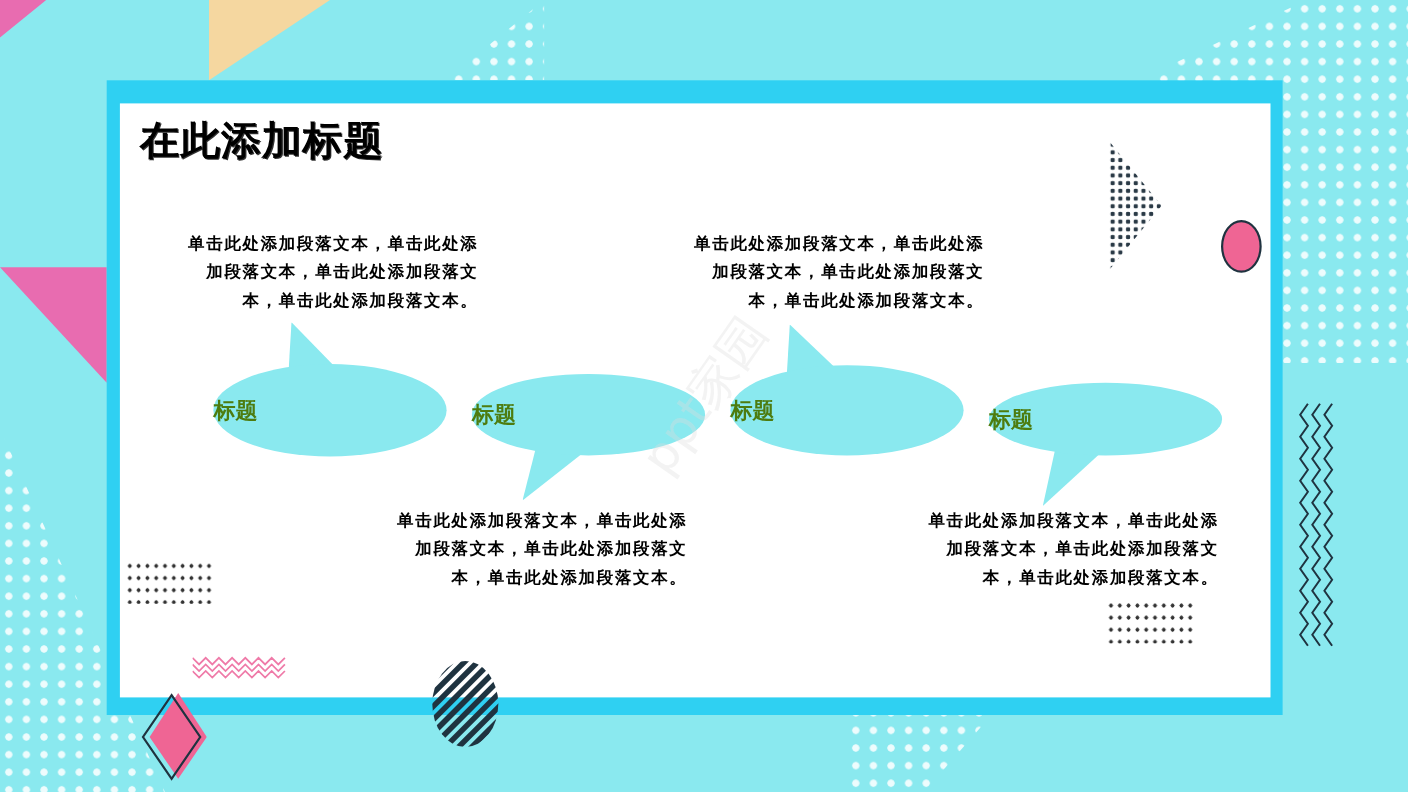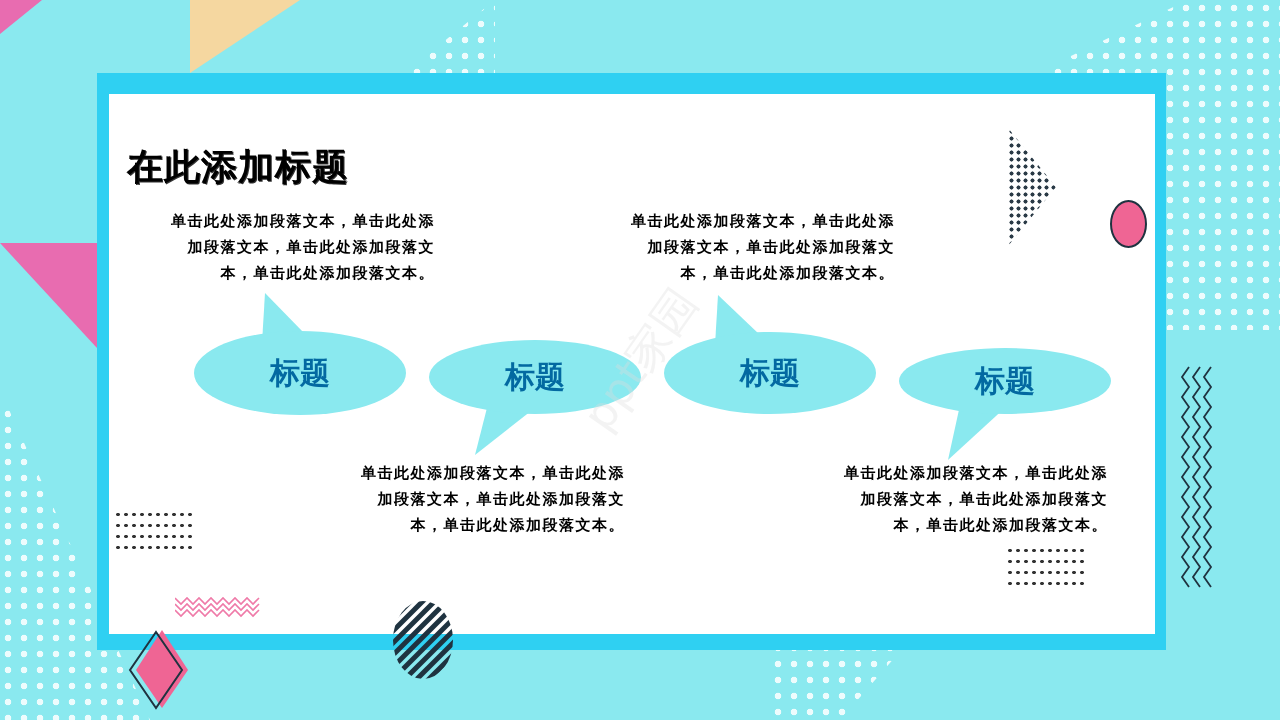--- a/index.html
+++ b/index.html
@@ -1,23 +1,23 @@
 <!DOCTYPE html>
 <html><head>
 <meta charset="utf-8">
 <style>
   html,body{margin:0;padding:0;}
   body{width:1280px;height:720px;overflow:hidden;position:relative;background:#8ae9ef;font-family:"DejaVu Serif","Liberation Serif",serif;}
   .abs{position:absolute;}
   .dots-white{background-image:radial-gradient(circle,#ffffff 3px,transparent 3.6px);background-size:16px 16px;opacity:.85;}
   .frame{left:97px;top:73px;width:1069px;height:577px;background:#2fd0f2;}
   .inner{left:109px;top:94px;width:1046px;height:540px;background:#ffffff;}
-  .title{left:127px;top:104px;font-size:36px;font-weight:bold;color:#000;letter-spacing:1px;text-shadow:1px 1px 0 #333;margin-top:39px;}
+  .title{left:127px;top:104px;font-size:36px;font-weight:bold;color:#000;letter-spacing:1px;text-shadow:1px 1px 0 #333;}
   .para{font-size:15px;font-weight:bold;color:#000;line-height:26px;width:280px;letter-spacing:1.5px;text-align:right;}
-  .bubble{background:#8ae9ef;border-radius:50%;display:flex;align-items:center;justify-content:center;font-size:30px;font-weight:bold;color:#0369a1;}
+  .bubble{background:#8ae9ef;border-radius:50%;display:flex;align-items:center;font-size:20px;font-weight:bold;color:#4d7c0f;}
   .dotgrid{background-image:radial-gradient(circle,#333 1.6px,transparent 2px);background-size:8px 11px;}
 </style>
 </head>
 <body>
 
 <div class="abs" style="left:0;top:0;width:0;height:0;border-top:34px solid #e86cb0;border-right:42px solid transparent;"></div>
 <div class="abs" style="left:190px;top:0;width:0;height:0;border-top:73px solid #f5d7a0;border-right:110px solid transparent;"></div>
 <div class="abs" style="left:190px;top:0;width:110px;height:0;"></div>
 <div class="abs dots-white" style="left:345px;top:0;width:150px;height:73px;clip-path:polygon(40% 100%,100% 0,100% 100%);"></div>
 <div class="abs dots-white" style="left:1050px;top:0;width:230px;height:330px;clip-path:polygon(60% 0,100% 0,100% 100%,25% 100%,0 20%);"></div>

